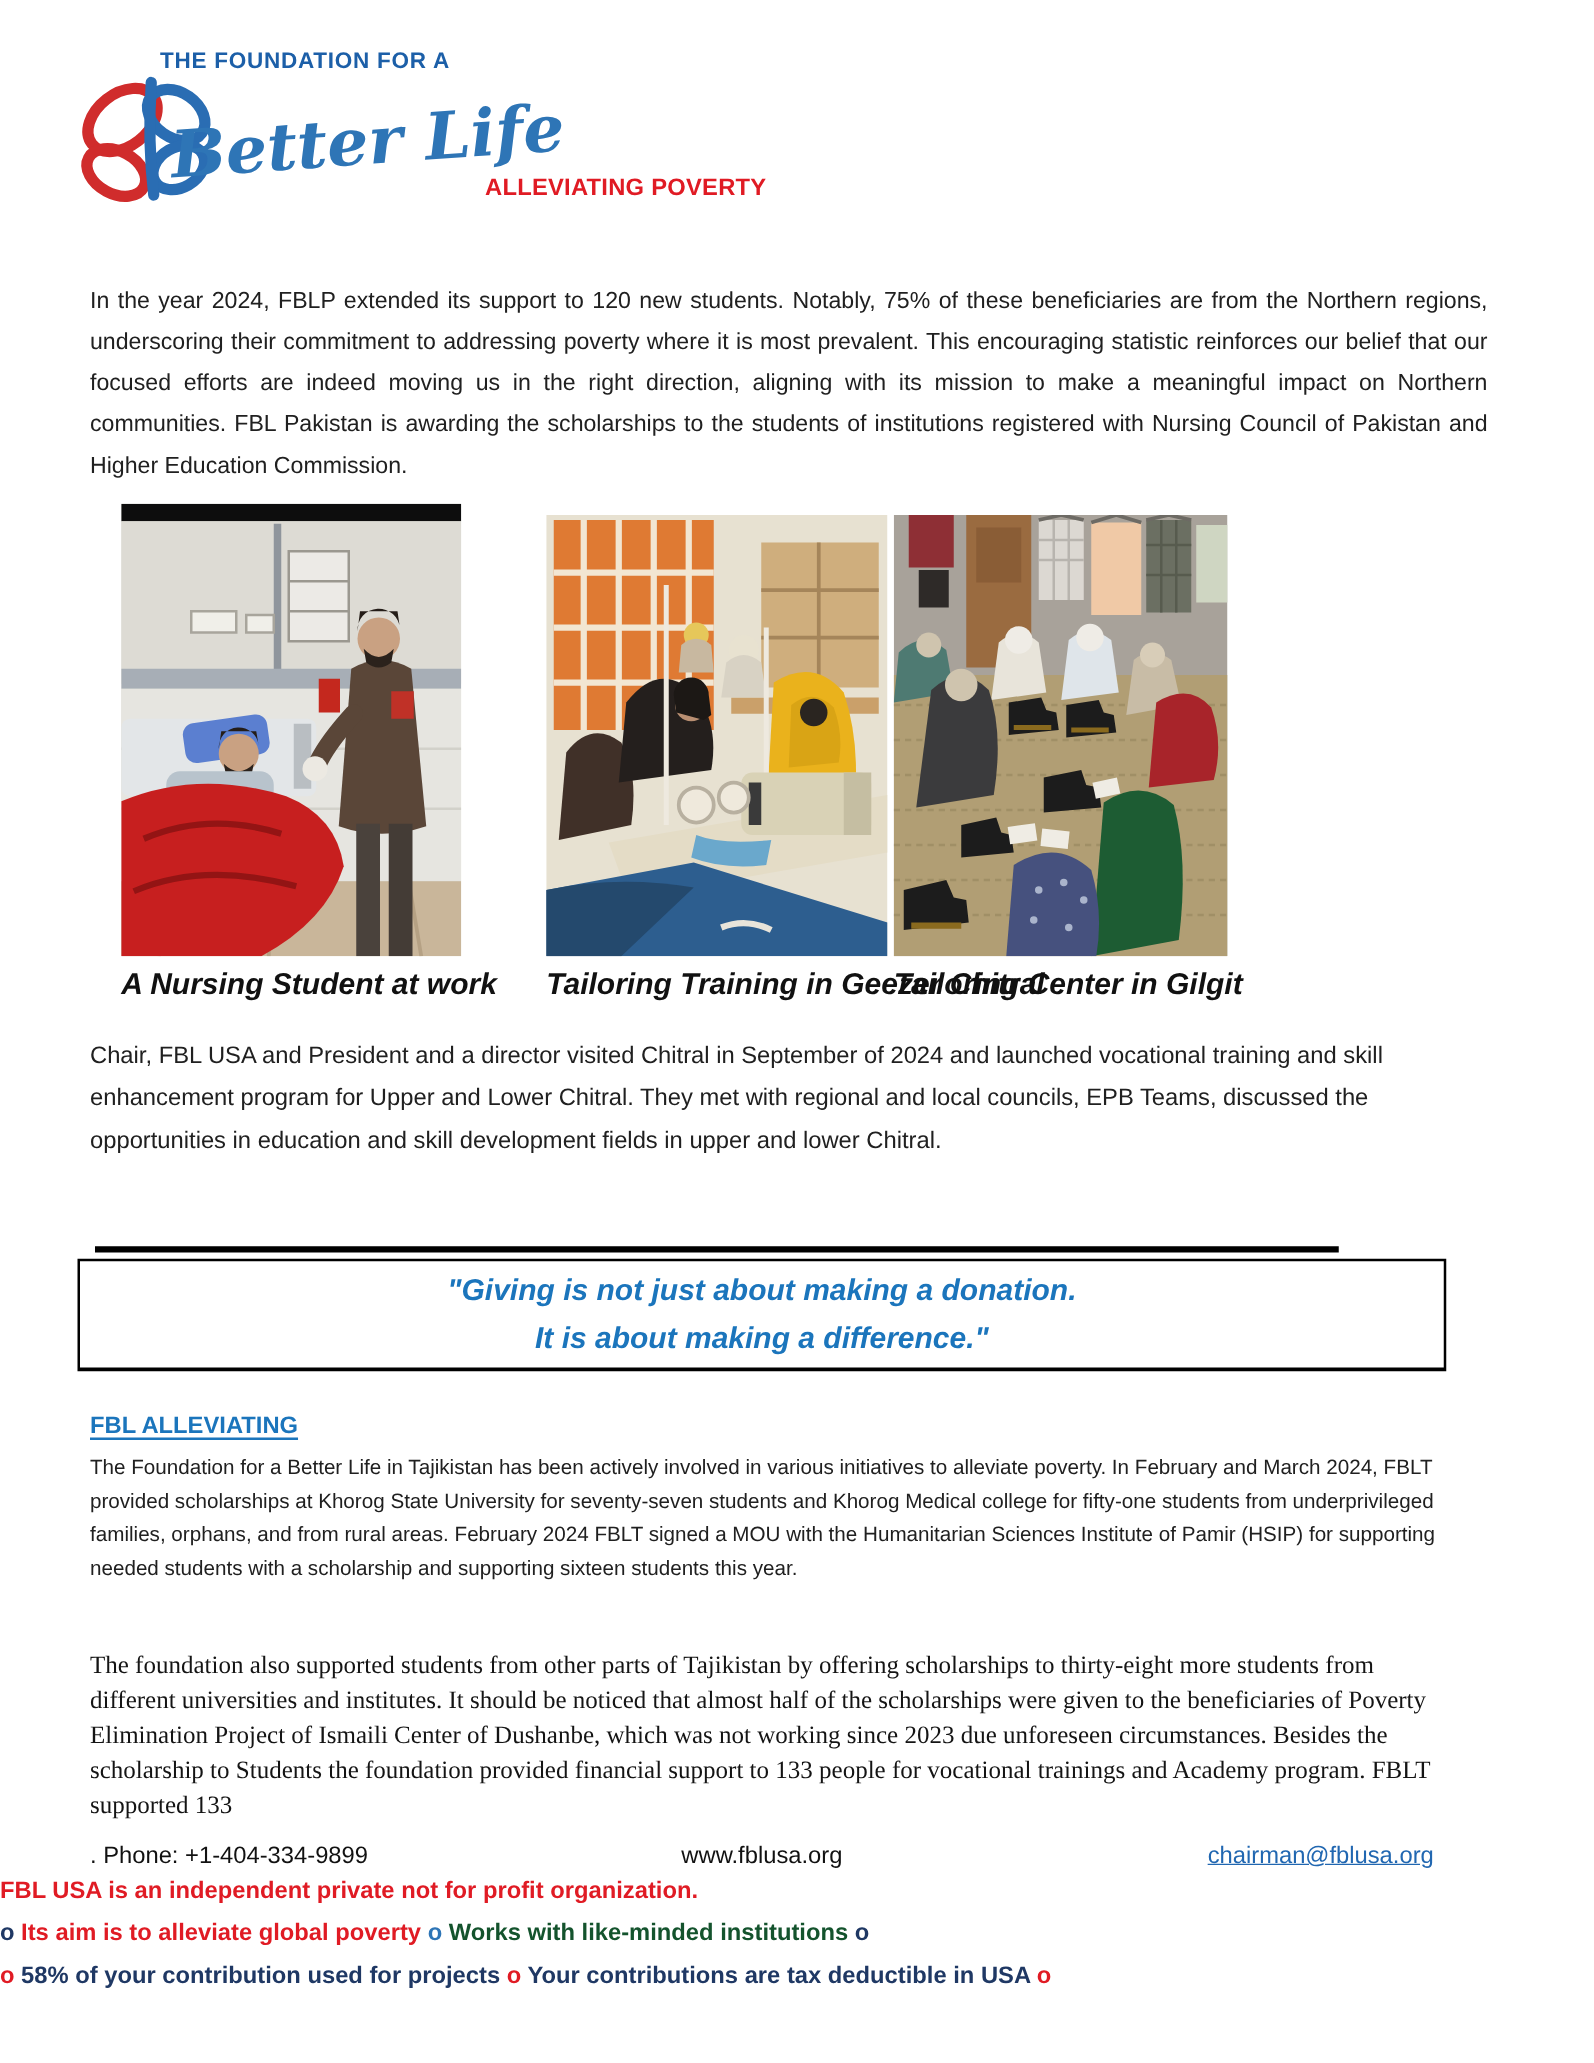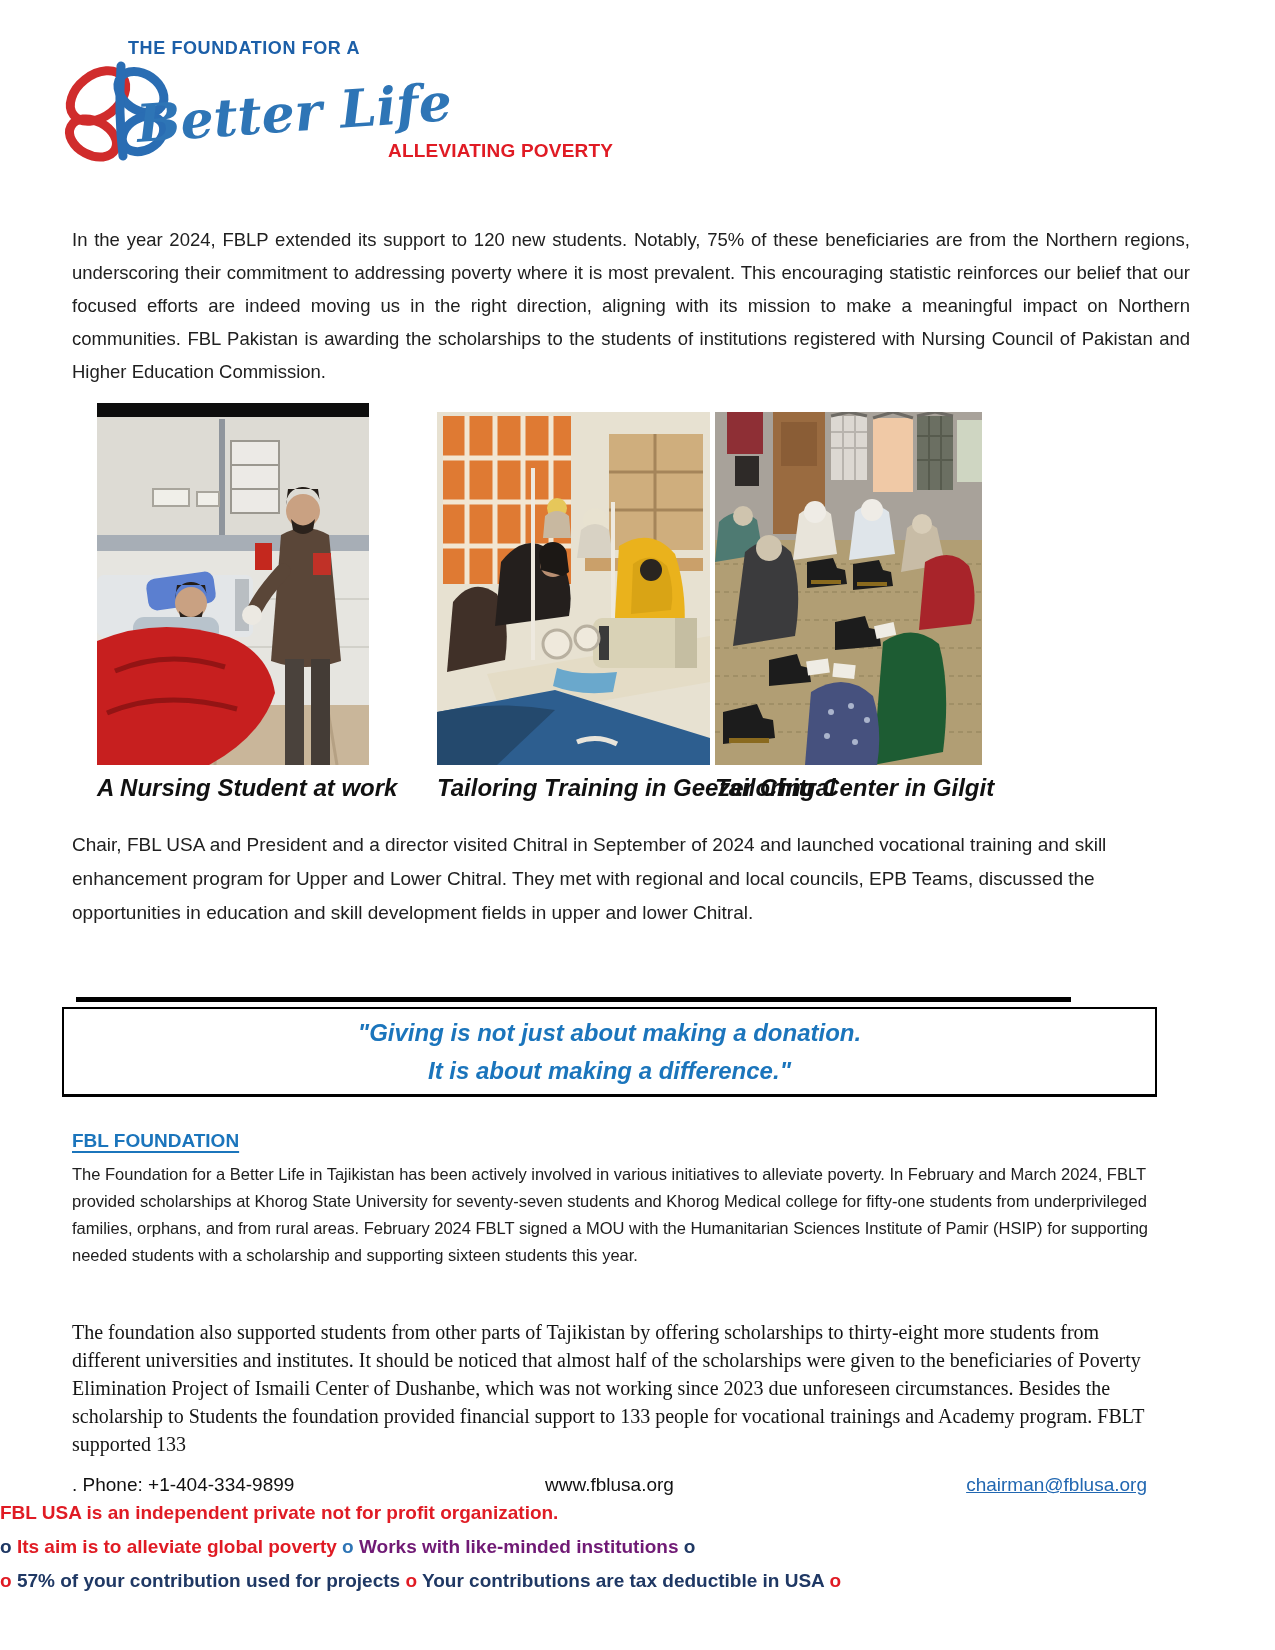--- a/index.html
+++ b/index.html
@@ -263,31 +263,31 @@
     <p class="body">Chair, FBL USA and President and a director visited Chitral in September of 2024 and launched vocational training and skill enhancement program for Upper and Lower Chitral. They met with regional and local councils, EPB Teams, discussed the opportunities in education and skill development fields in upper and lower Chitral.</p>
   </section>
 
   <div class="rule"></div>
   <div class="quote-box">
     <div class="quote-line">"Giving is not just about making a donation.</div>
     <div class="quote-line">It is about making a difference."</div>
   </div>
 
   <section class="tajikistan">
-    <div class="sec-heading">FBL FOUNDATION</div>
+    <div class="sec-heading">FBL ALLEVIATING</div>
     <p class="body">The Foundation for a Better Life in Tajikistan has been actively involved in various initiatives to alleviate poverty. In February and March 2024, FBLT provided scholarships at Khorog State University for seventy-seven students and Khorog Medical college for fifty-one students from underprivileged families, orphans, and from rural areas. February 2024 FBLT signed a MOU with the Humanitarian Sciences Institute of Pamir (HSIP) for supporting needed students with a scholarship and supporting sixteen students this year.</p>
   </section>
 
   <p class="serif-para">The foundation also supported students from other parts of Tajikistan by offering scholarships to thirty-eight more students from different universities and institutes. It should be noticed that almost half of the scholarships were given to the beneficiaries of Poverty Elimination Project of Ismaili Center of Dushanbe, which was not working since 2023 due unforeseen circumstances. Besides the scholarship to Students the foundation provided financial support to 133 people for vocational trainings and Academy program. FBLT supported 133</p>
 
   <div class="contact">
     <span class="phone">. Phone: +1-404-334-9899</span>
     <span class="site">www.fblusa.org</span>
     <span class="mail"><a href="#">chairman@fblusa.org</a></span>
   </div>
 
   <div class="footer-lines">
     <div class="f-line1">FBL USA is an independent private not for profit organization.</div>
-    <div class="f-line2"><span style="color: rgb(31, 56, 100);">o </span><span style="color: rgb(224, 27, 36);">Its aim is to alleviate global poverty </span><span style="color: rgb(46, 117, 182);">o </span><span style="color: #701a75;">Works with like-minded institutions </span><span style="color: rgb(31, 56, 100);">o</span></div>
-    <div class="f-line3"><span style="color: rgb(224, 27, 36);">o </span><span style="color: rgb(31, 56, 100);">57% of your contribution used for projects </span><span style="color: rgb(224, 27, 36);">o </span><span style="color: rgb(31, 56, 100);">Your contributions are tax deductible in USA </span><span style="color: rgb(224, 27, 36);">o</span></div>
+    <div class="f-line2"><span style="color: rgb(31, 56, 100);">o </span><span style="color: rgb(224, 27, 36);">Its aim is to alleviate global poverty </span><span style="color: rgb(46, 117, 182);">o </span><span style="color: #14532d;">Works with like-minded institutions </span><span style="color: rgb(31, 56, 100);">o</span></div>
+    <div class="f-line3"><span style="color: rgb(224, 27, 36);">o </span><span style="color: rgb(31, 56, 100);">58% of your contribution used for projects </span><span style="color: rgb(224, 27, 36);">o </span><span style="color: rgb(31, 56, 100);">Your contributions are tax deductible in USA </span><span style="color: rgb(224, 27, 36);">o</span></div>
   </div>
 
 </div>
 
 </body></html>

